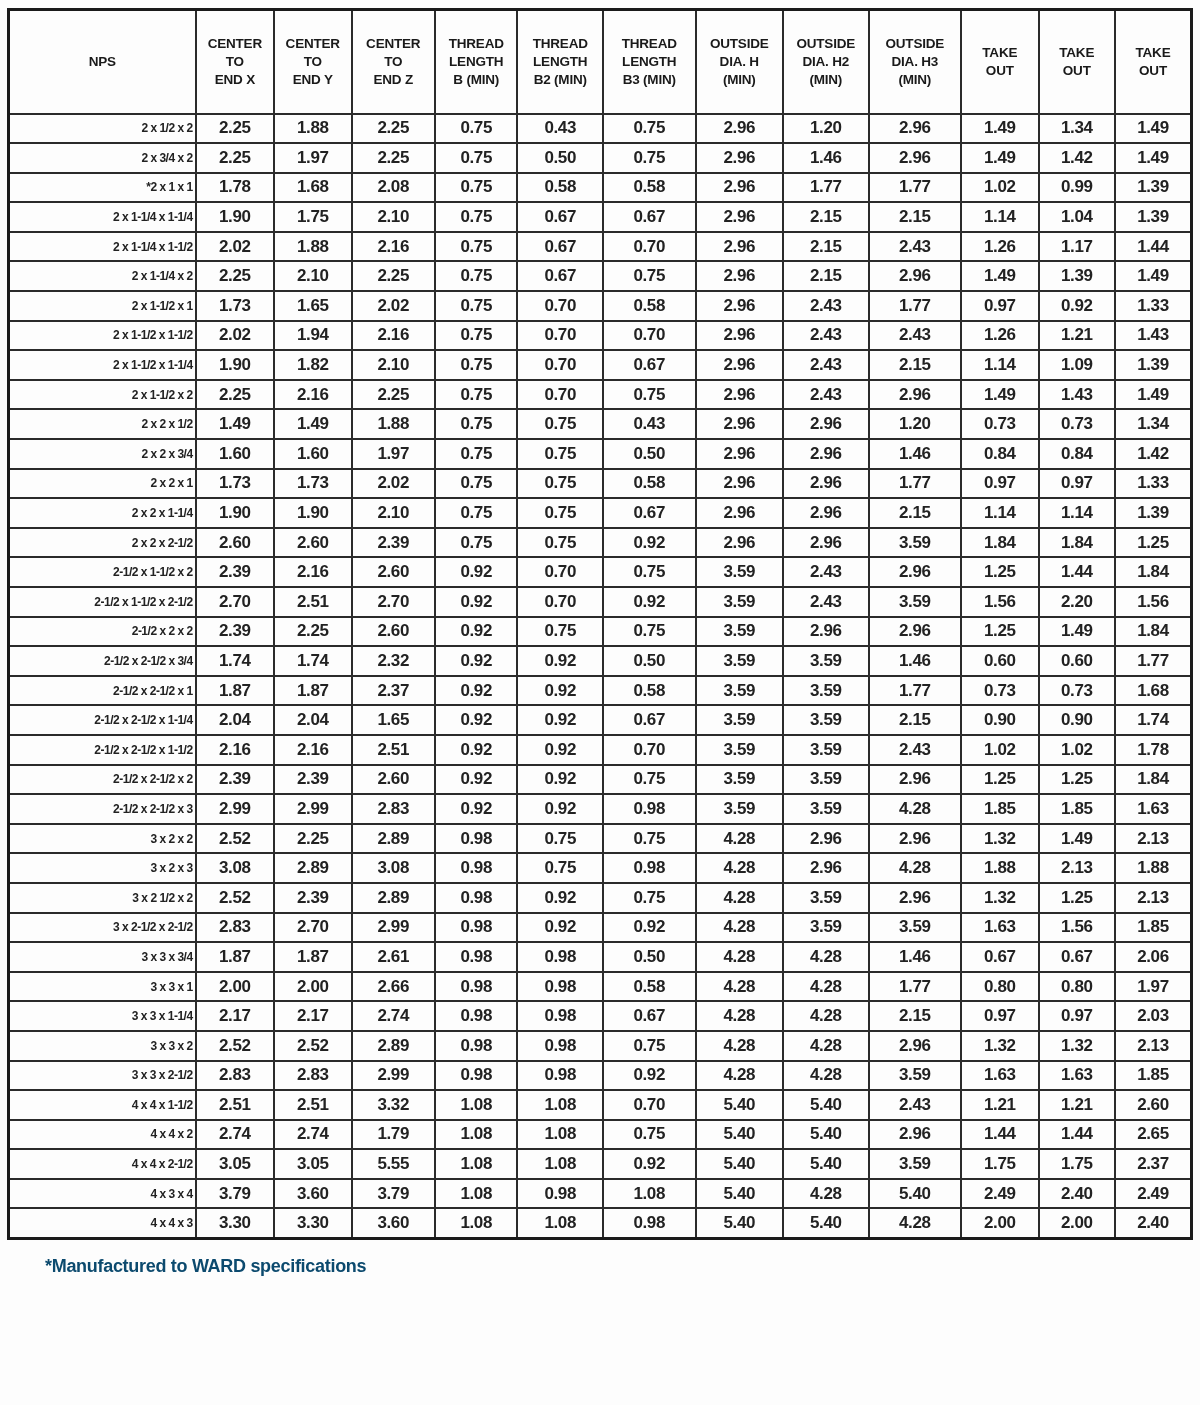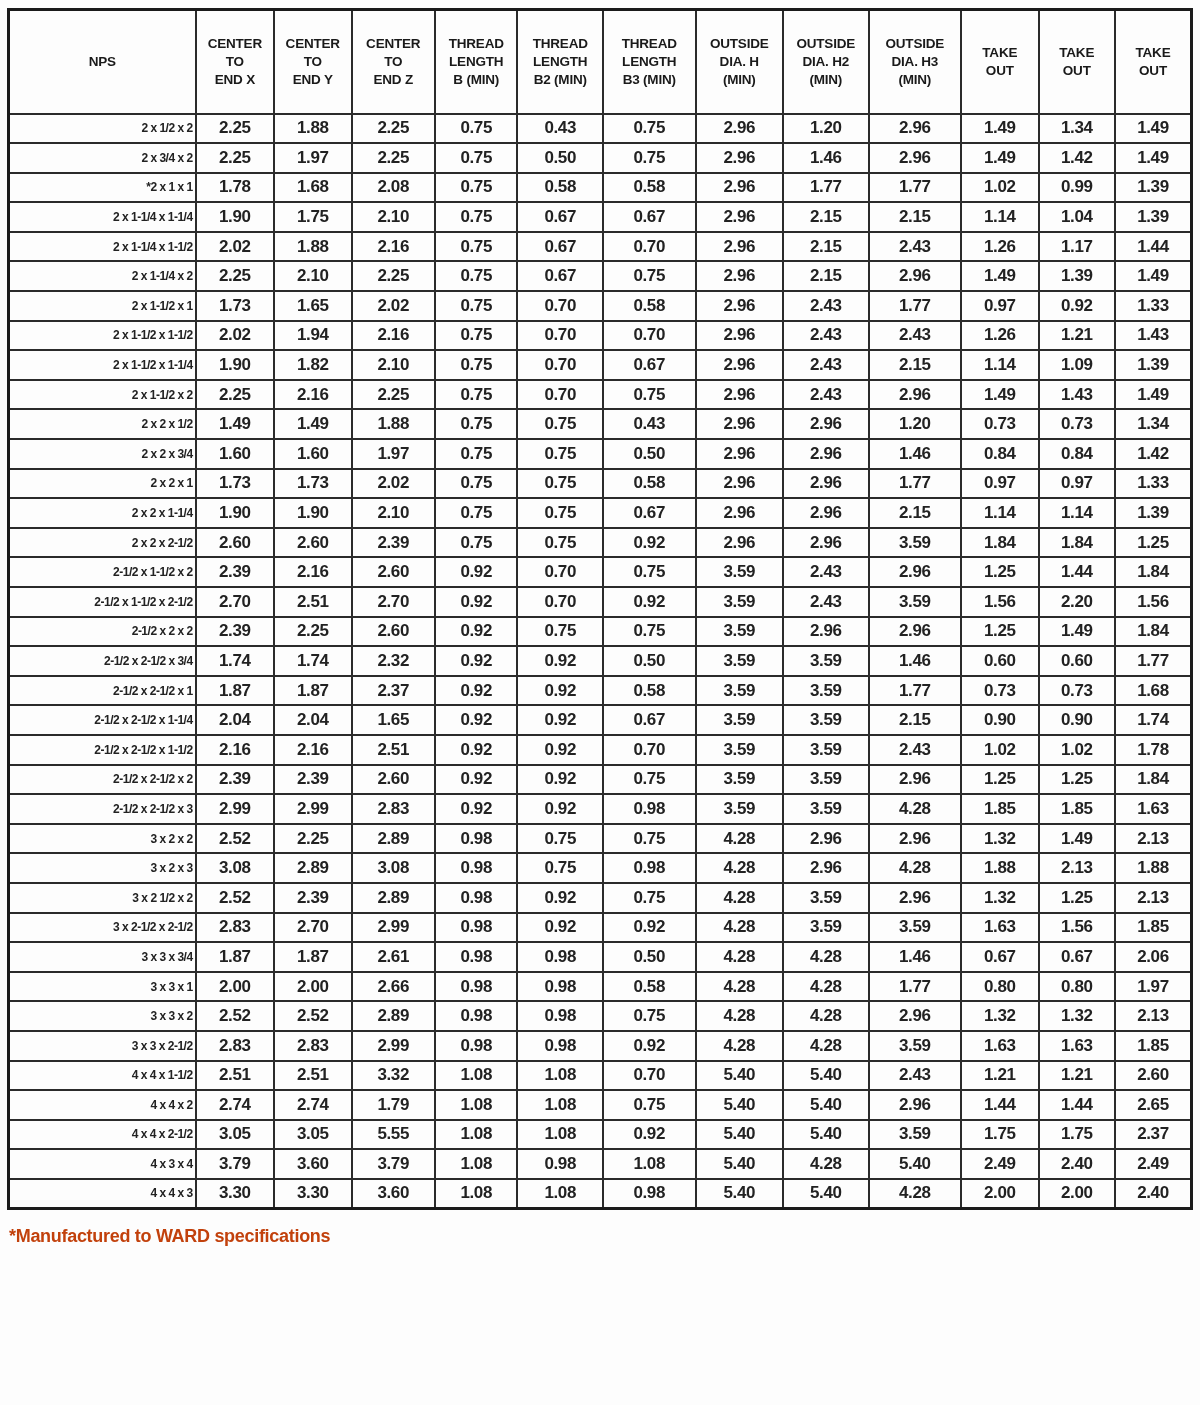--- a/index.html
+++ b/index.html
@@ -58,21 +58,22 @@
   }
   .specs tbody td.italic {
     font-style: italic;
   }
   .footnote {
     margin-top: 16px;
     padding-left: 2px;
     font-size: 18px;
     font-weight: bold;
     letter-spacing: -0.3px;
-    color: #c2410c;
+    color: #0c4a6e;
+    margin-left: 36px;
   }
 </style>
 </head>
 <body>
 
 <div class="page">
   <table class="specs">
     <colgroup>
       <col style="width:186px">
       <col style="width:78px">
@@ -597,20 +598,35 @@
           <td>0.98</td>
           <td>0.58</td>
           <td>4.28</td>
           <td>4.28</td>
           <td>1.77</td>
           <td>0.80</td>
           <td>0.80</td>
           <td>1.97</td>
         </tr>
         <tr>
+          <td class="nps">3 x 3 x 1-1/4</td>
+          <td>2.17</td>
+          <td>2.17</td>
+          <td>2.74</td>
+          <td>0.98</td>
+          <td>0.98</td>
+          <td>0.67</td>
+          <td>4.28</td>
+          <td>4.28</td>
+          <td>2.15</td>
+          <td>0.97</td>
+          <td>0.97</td>
+          <td>2.03</td>
+        </tr>
+        <tr>
           <td class="nps">3 x 3 x 2</td>
           <td>2.52</td>
           <td>2.52</td>
           <td>2.89</td>
           <td>0.98</td>
           <td>0.98</td>
           <td>0.75</td>
           <td>4.28</td>
           <td>4.28</td>
           <td>2.96</td>

